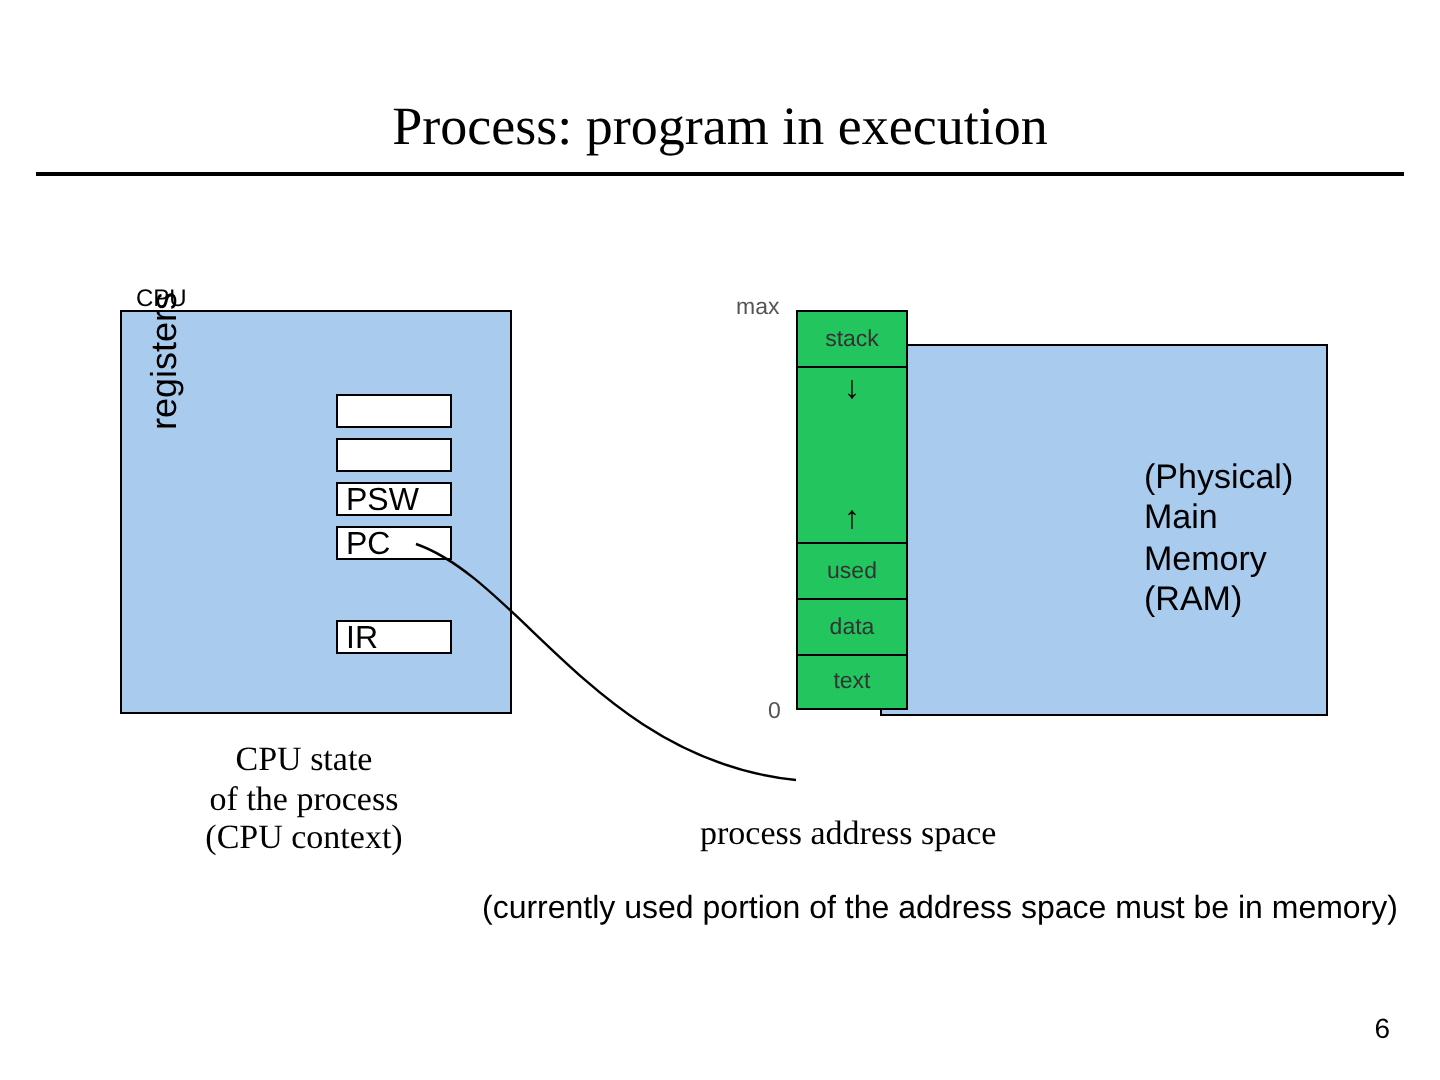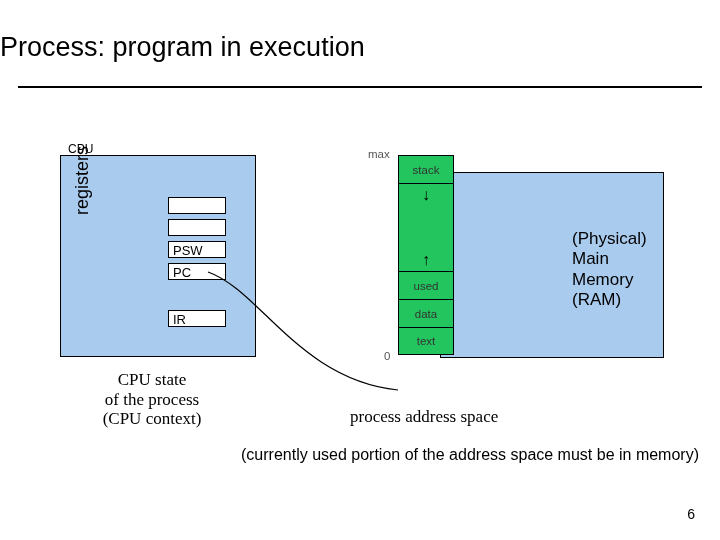--- a/index.html
+++ b/index.html
@@ -8,23 +8,25 @@
     width: 720px;
     height: 540px;
     background: #ffffff;
     font-family: Arial, sans-serif;
     color: #000;
     position: relative;
     overflow: hidden;
   }
   .title {
     position: absolute;
-    top: 32px;
+    top: 48px;
     left: 0; right: 0;
+    text-align: center;
     font-size: 27px;
+    font-family: Liberation Serif, serif;
   }
   .hr {
     position: absolute;
     top: 86px;
     left: 18px;
     right: 18px;
     height: 2px;
     background: #000;
   }
 
@@ -59,21 +61,21 @@
     height: 17px;
     background: #fff;
     border: 1.5px solid #000;
   }
   .reg-1 { top: 197px; left: 168px; }
   .reg-2 { top: 219px; left: 168px; }
   .reg-3 { top: 241px; left: 168px; }
   .reg-4 { top: 263px; left: 168px; }
   .reg-5 { top: 310px; left: 168px; }
   .reg-lbl {
-    font-size: 13px;
+    font-size: 16px;
     position: absolute;
     line-height: 17px;
     padding-left: 4px;
   }
 
   .cpu-state {
     position: absolute;
     top: 370px;
     left: 72px;
     width: 160px;

